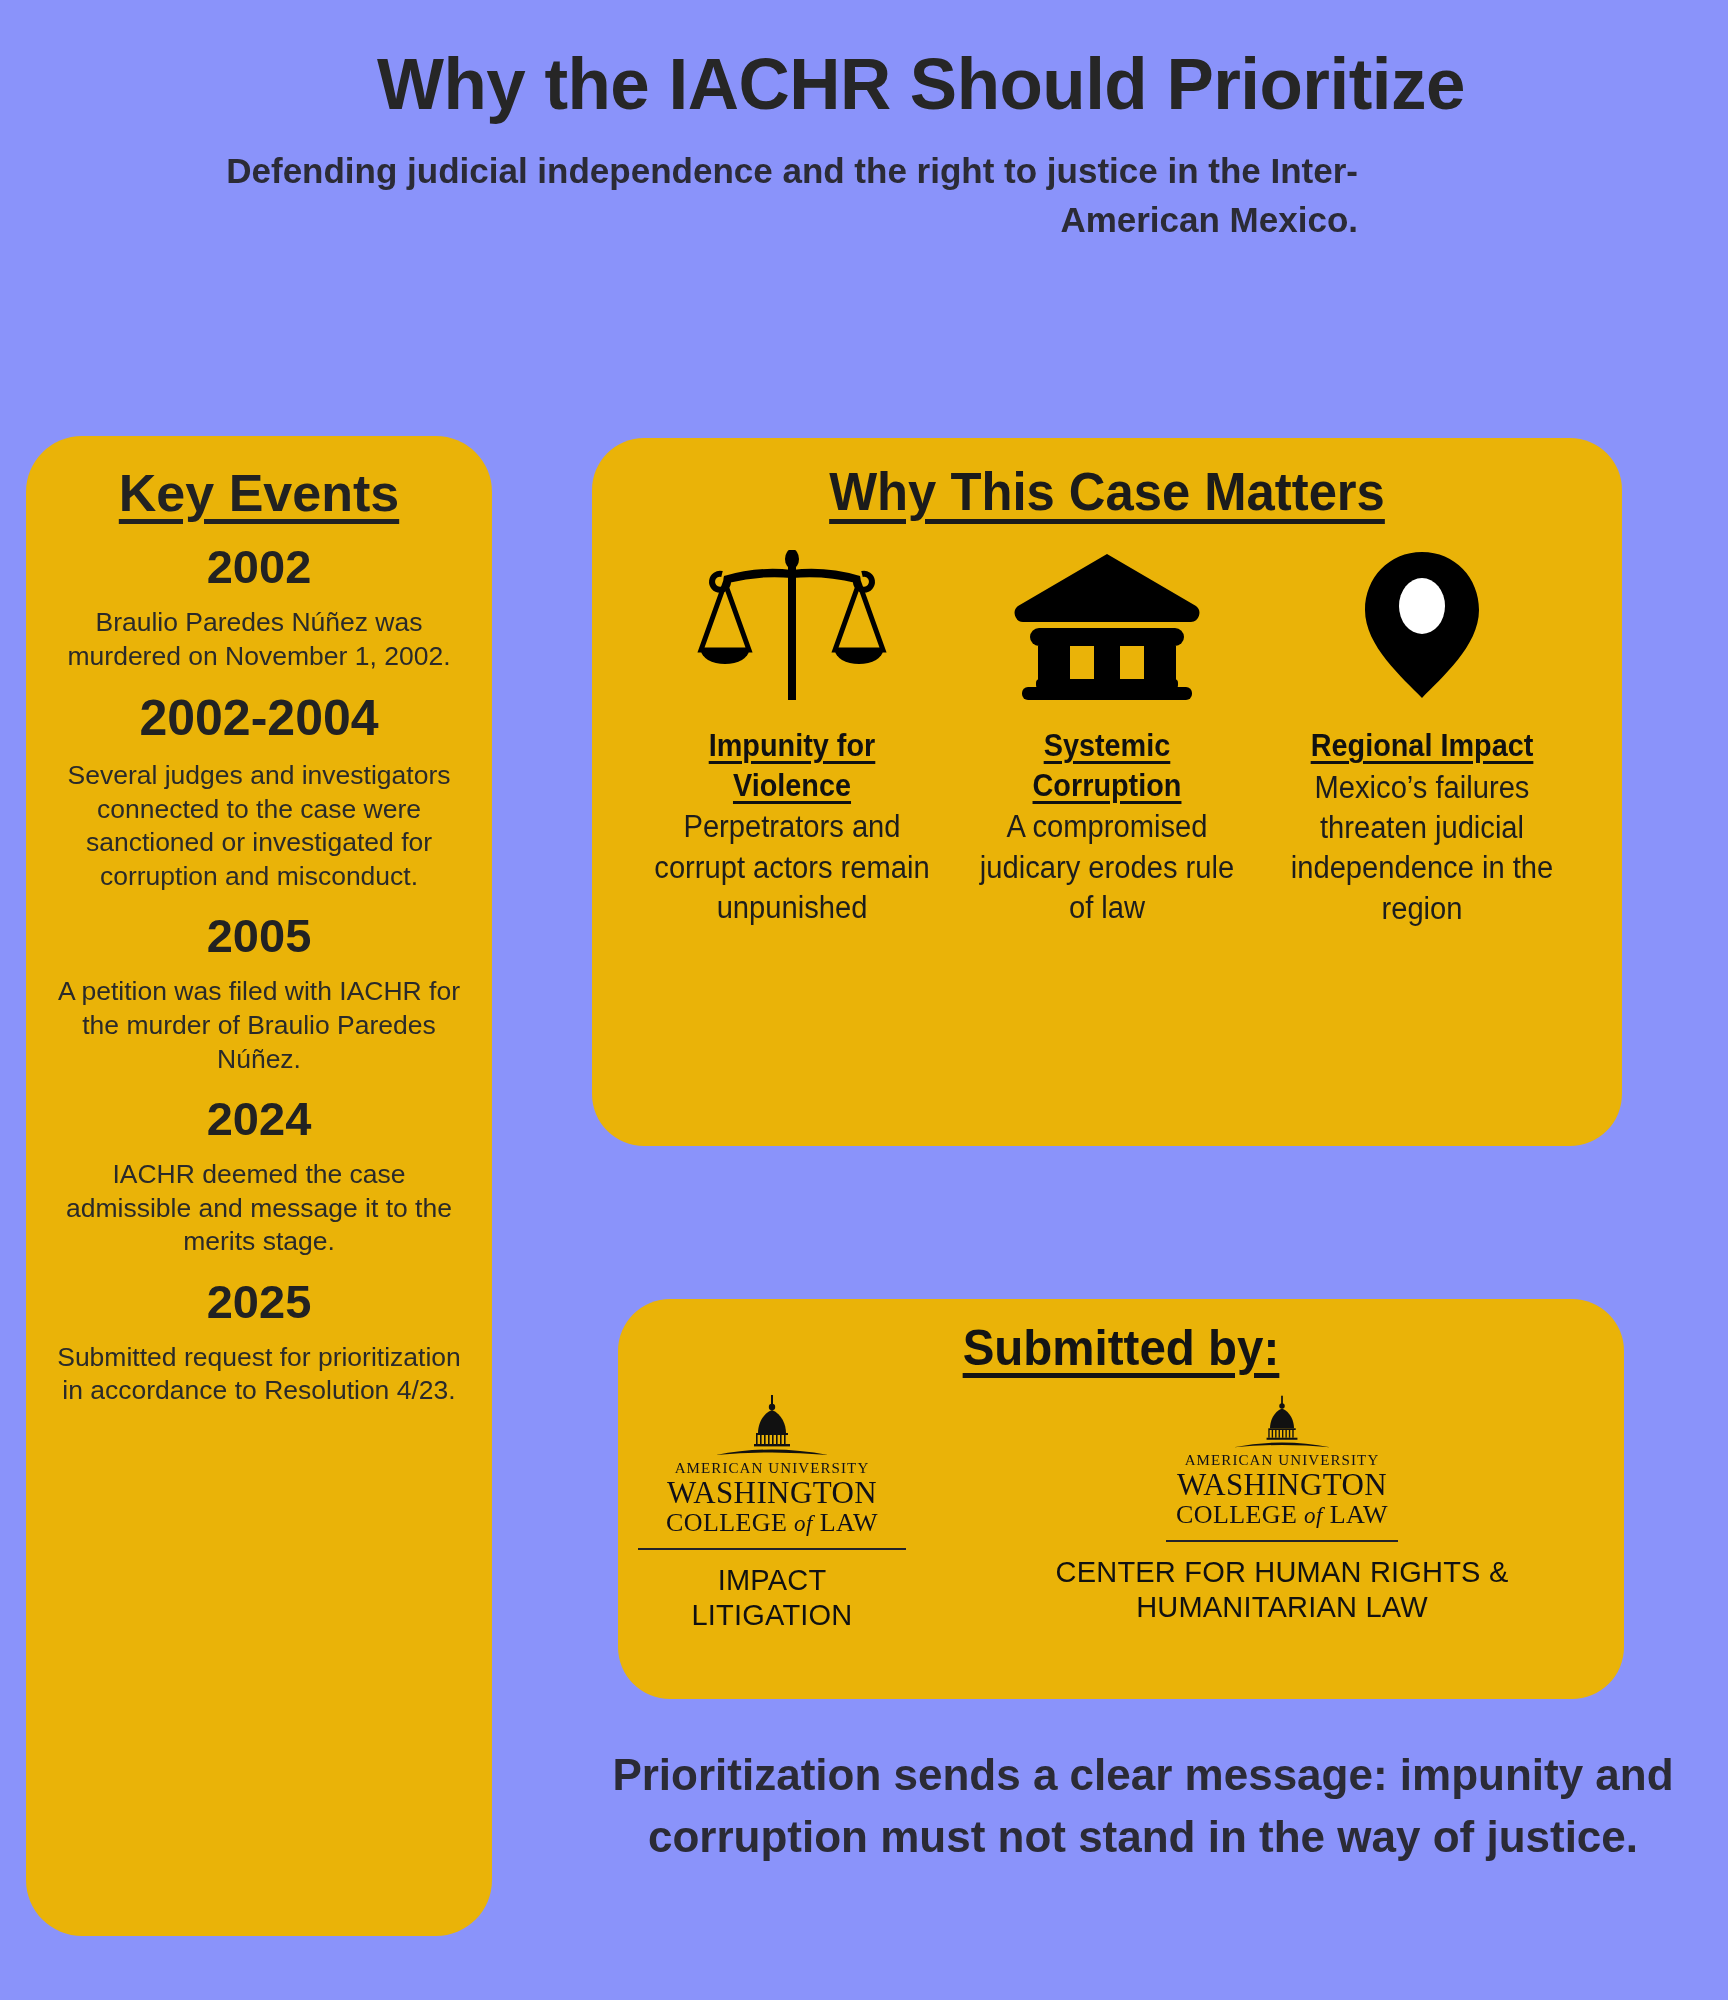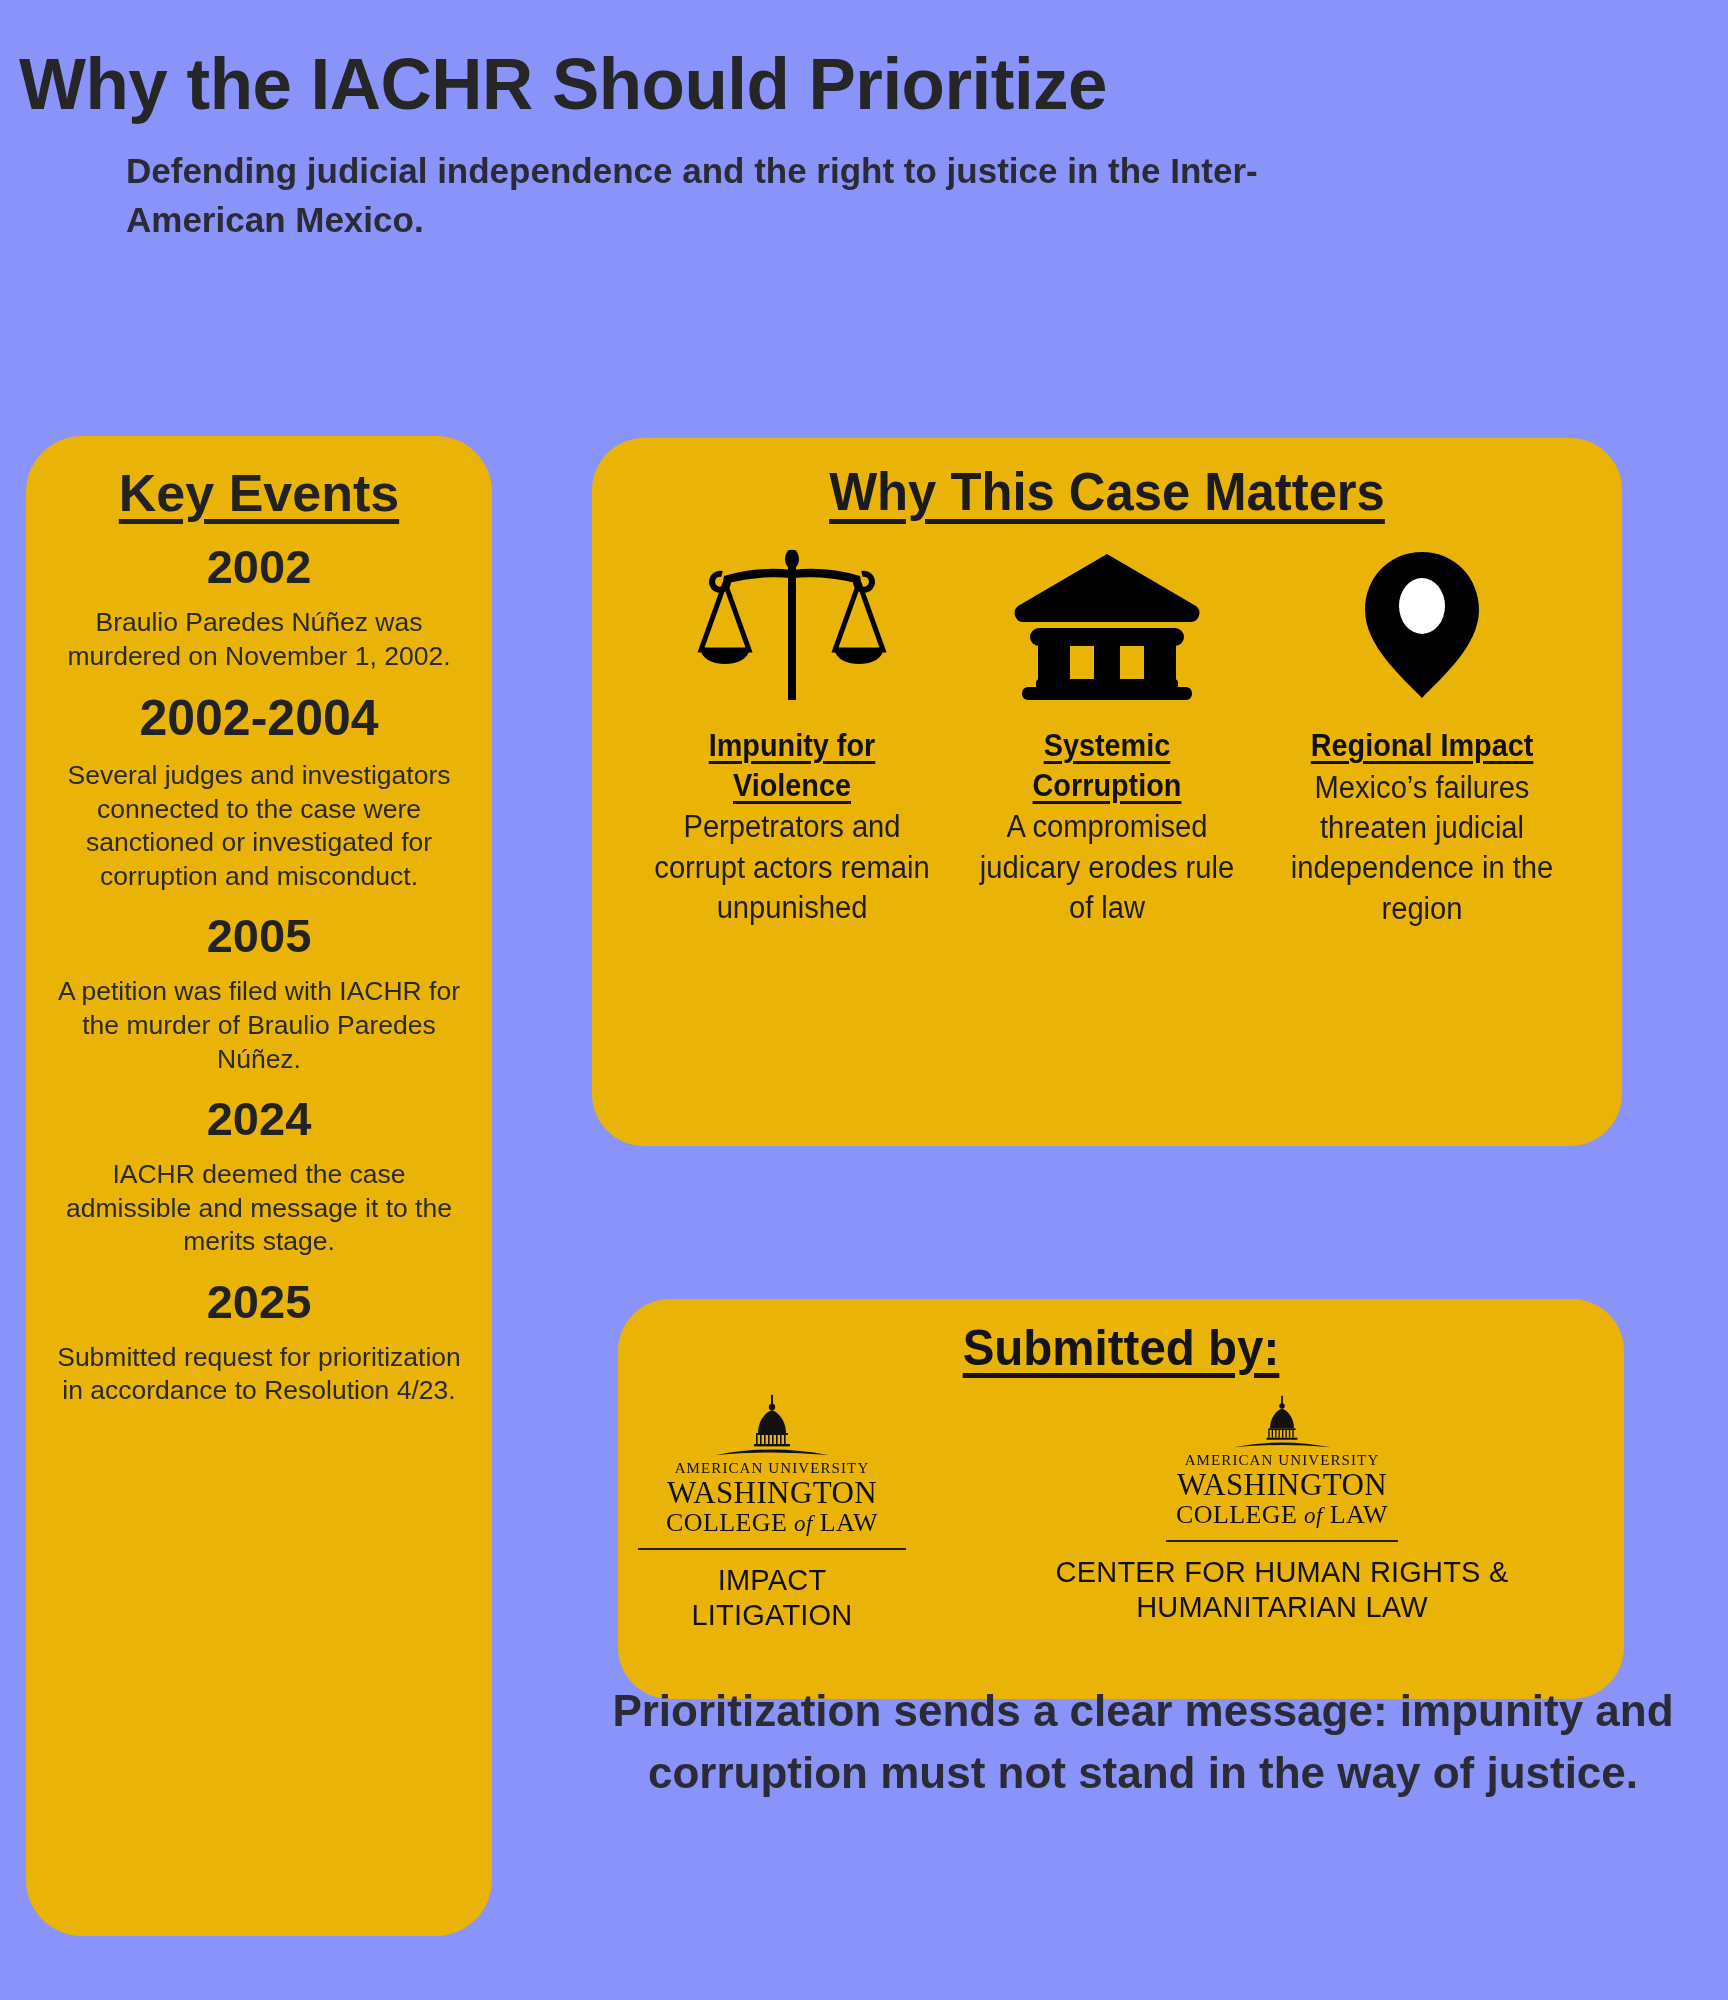--- a/index.html
+++ b/index.html
@@ -12,22 +12,21 @@
     background: #8a93fa;
     font-family: "Liberation Sans", sans-serif;
     overflow: hidden;
     position: relative;
   }
 
   
   .header {
     width: 1476px;
     padding-top: 46px;
-    text-align: left;
-    padding-left: 8px;
+    text-align: right;
   }
   .title-line1 {
     font-family: "Liberation Sans", sans-serif;
     font-size: 72px;
     font-weight: 700;
     color: #262626;
     letter-spacing: -0.5px;
     line-height: 1.08;
     transform: scaleX(0.985);
   }
@@ -210,21 +209,21 @@
     line-height: 1.22;
     margin-top: 13px;
   }
   .logo-block.left  .logo-rule { width: 268px; }
   .logo-block.right .logo-rule { width: 232px; }
 
   
   #closing {
     position: absolute;
     left: 598px;
-    top: 1680px;
+    top: 1744px;
     width: 1090px;
     text-align: center;
     font-family: "Liberation Sans", sans-serif;
     font-size: 44px;
     font-weight: 700;
     color: #2b2b36;
     line-height: 1.40;
   }
 </style>
 </head>

